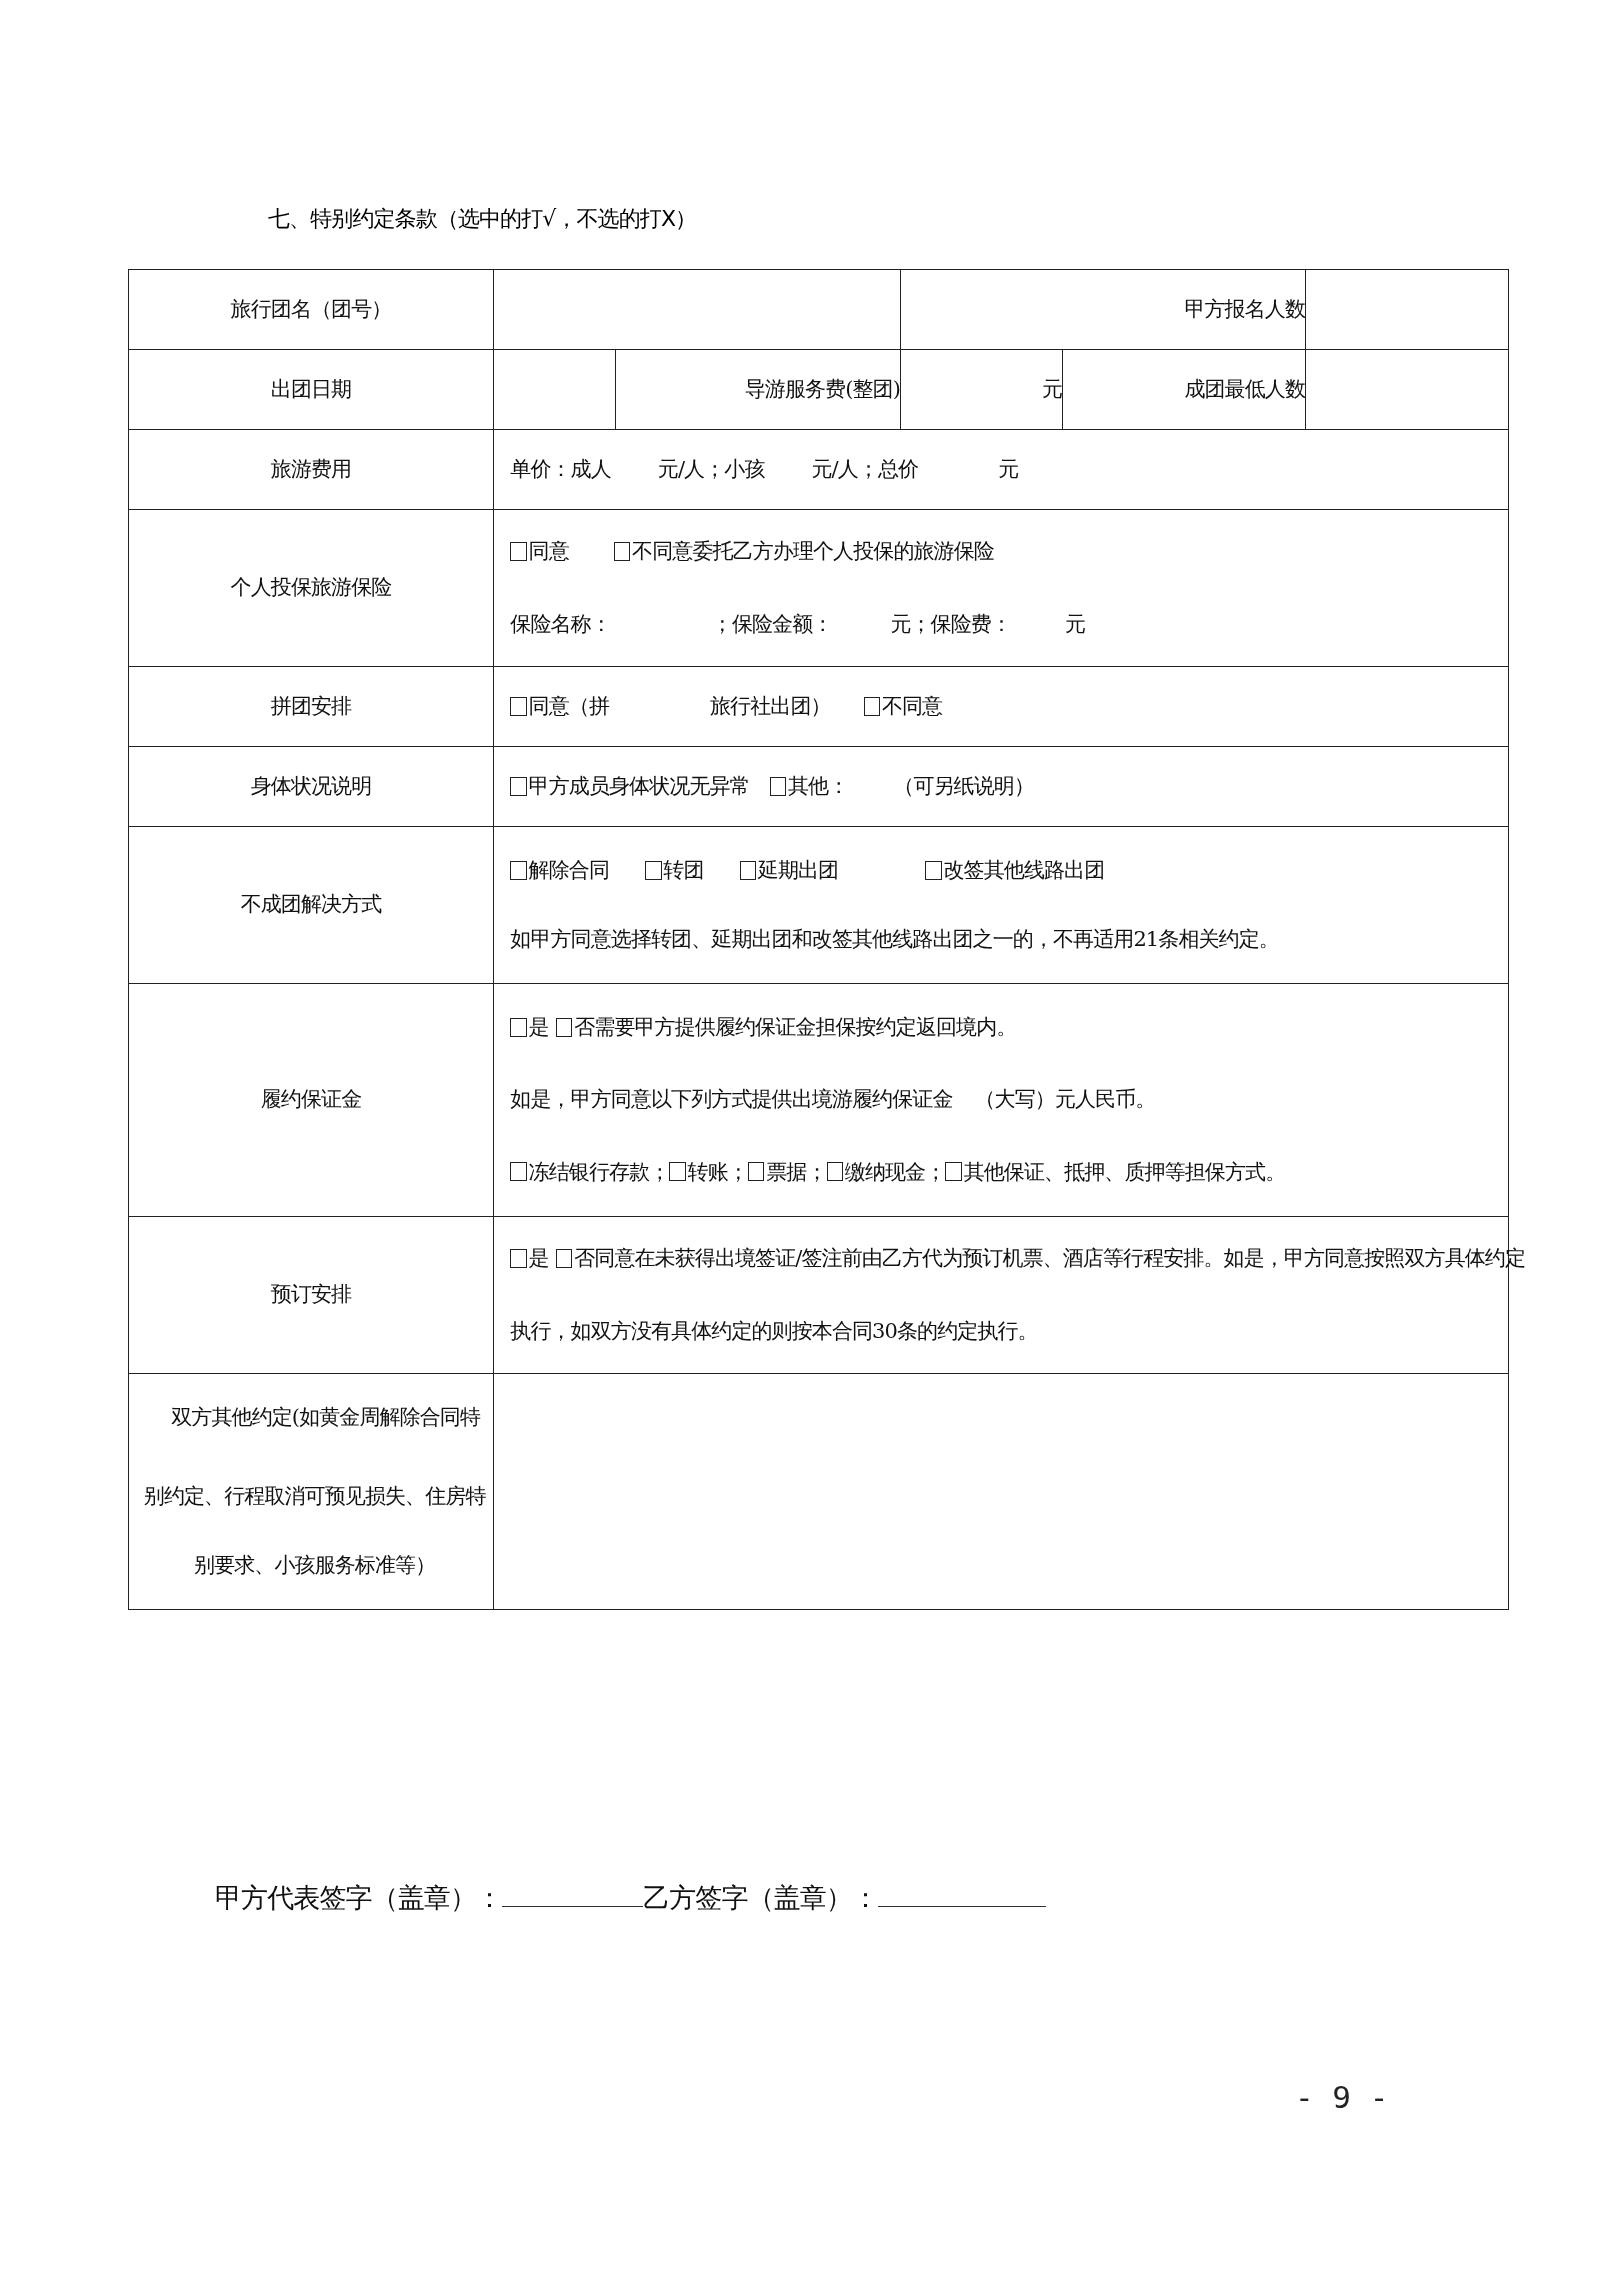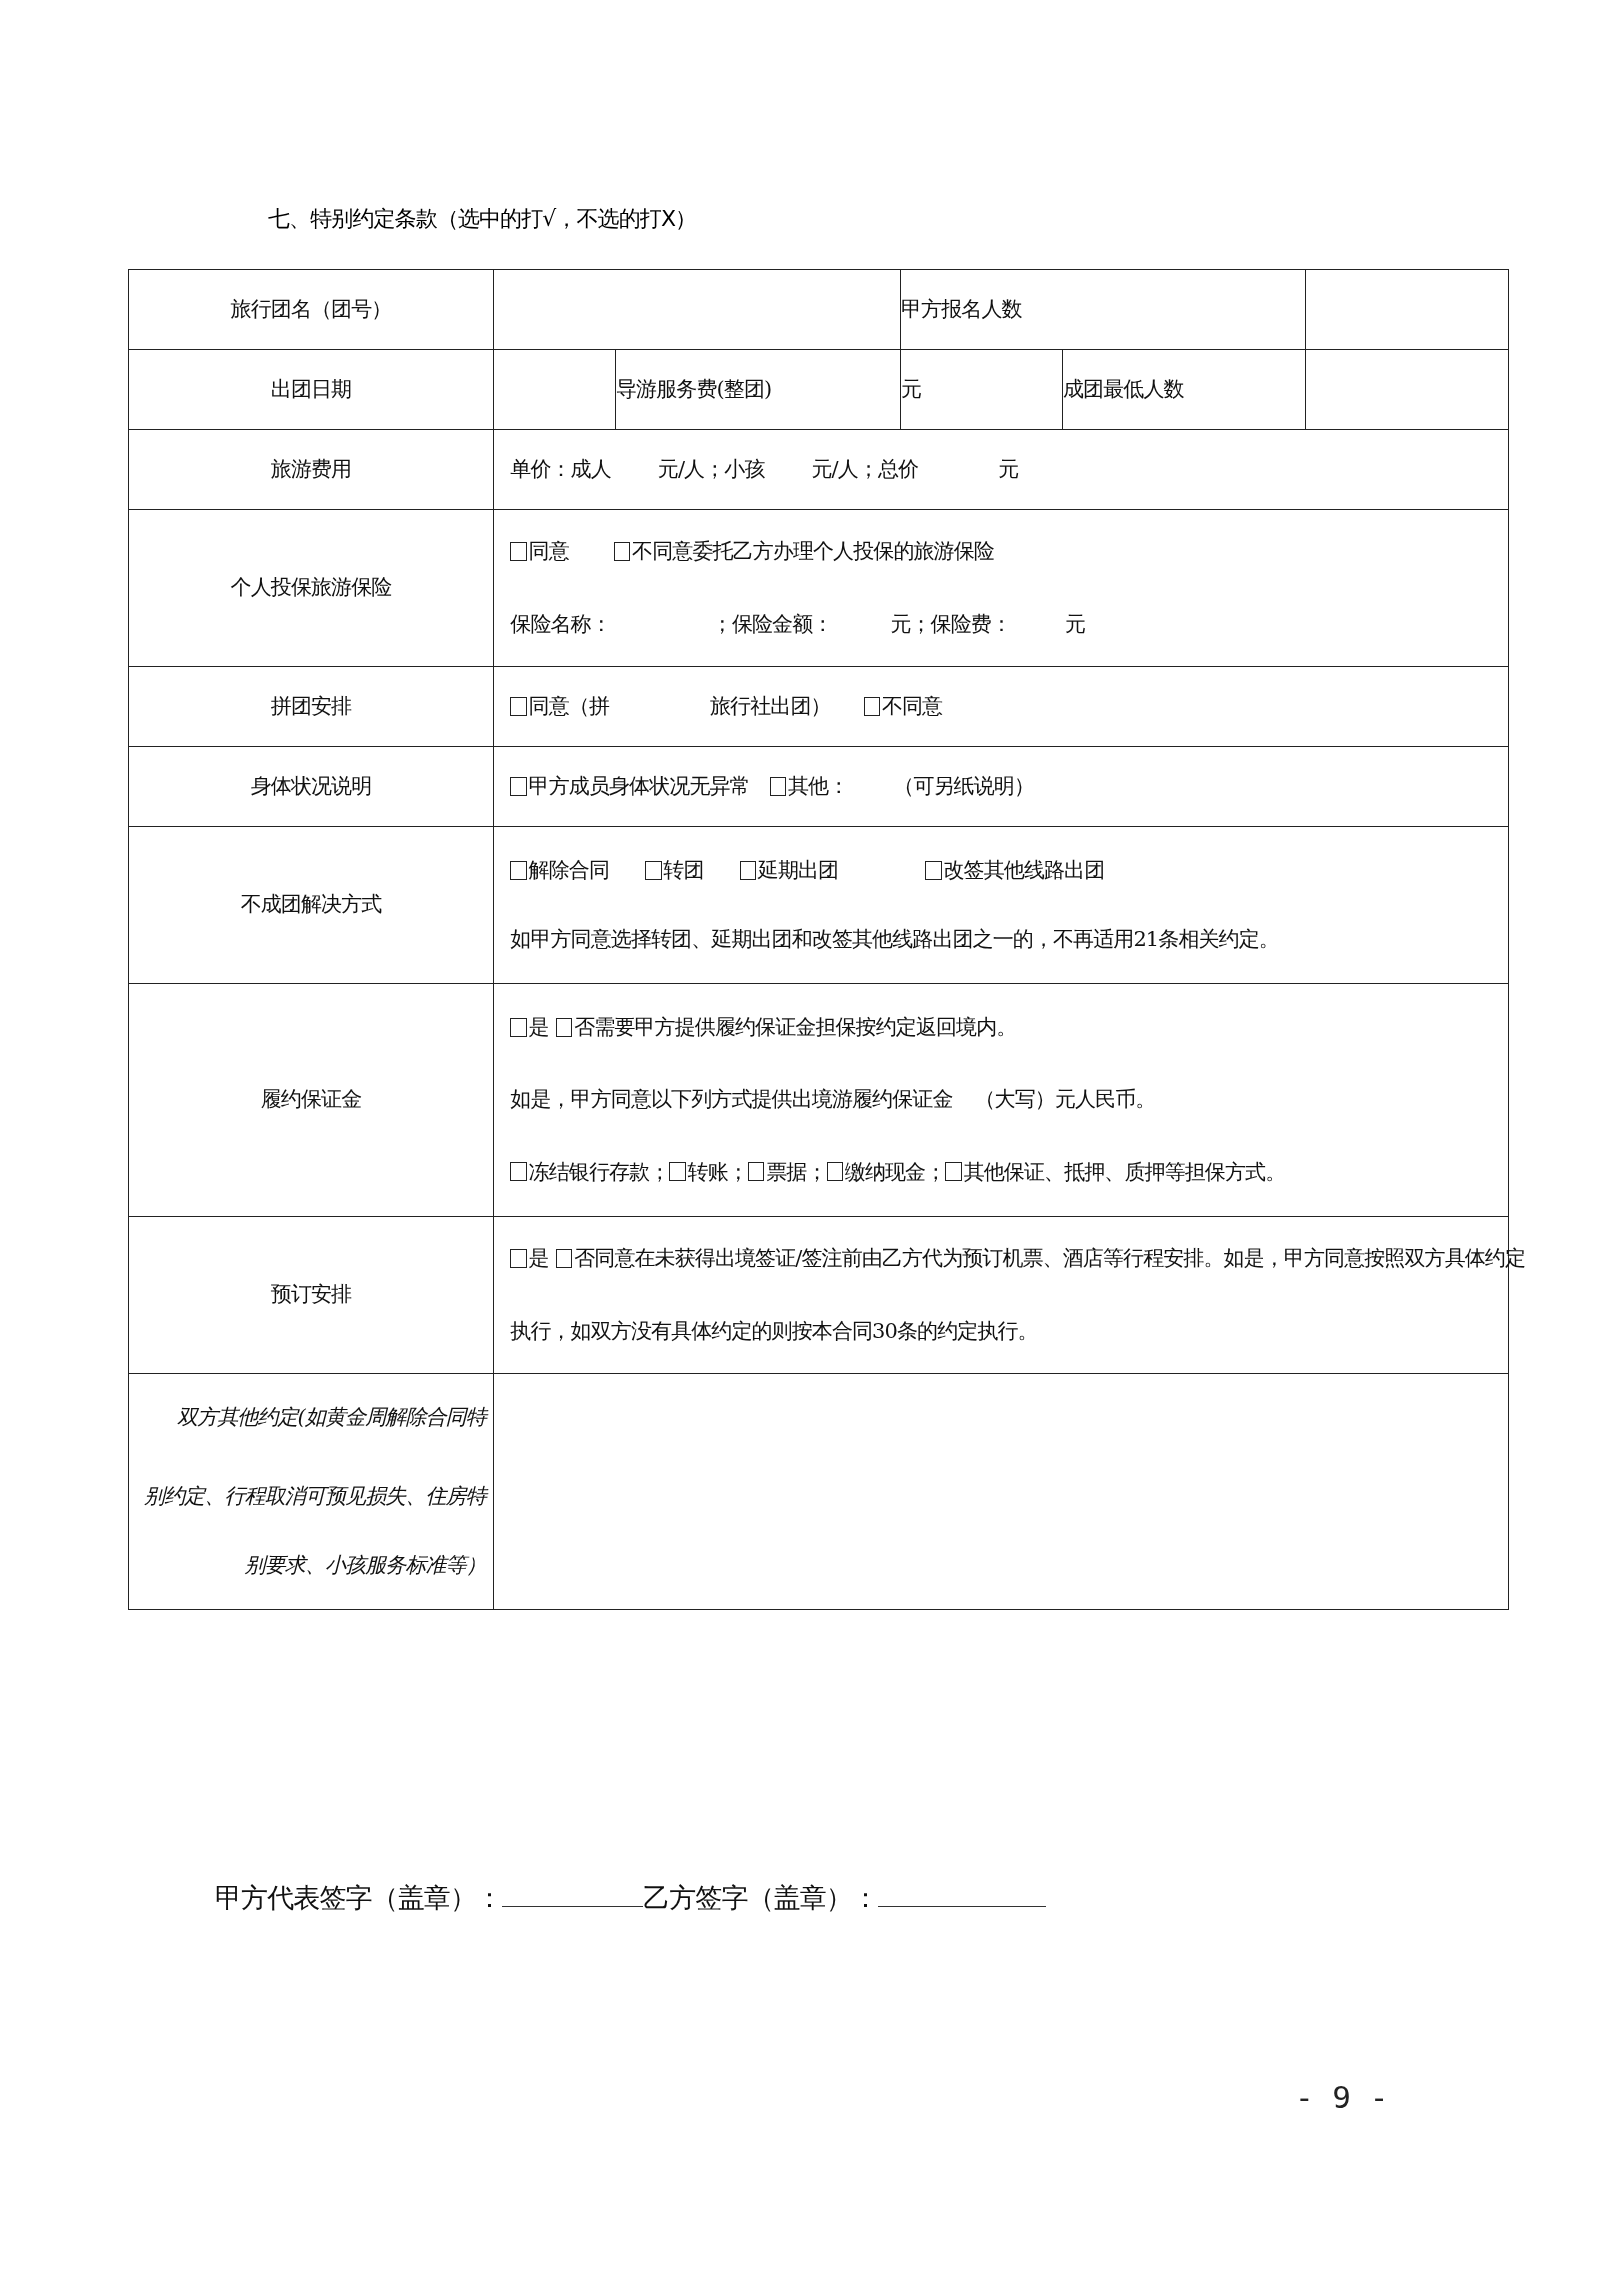--- a/index.html
+++ b/index.html
@@ -19,23 +19,23 @@
     width: 1380px; border-collapse: collapse; table-layout: fixed;
   }
   table.form td {
     border: 1.8px solid #222;
     font-size: 21px; line-height: 1.2;
     padding: 0; vertical-align: middle;
     letter-spacing: -0.9px;
   }
   td.label { text-align: center; }
   td.label-left { text-align: left; padding-left: 38px !important; }
-  td.label-multi { text-align: right; padding: 0 7.2px 0 14.5px !important; font-style: italic; }
+  td.label-multi { text-align: center; padding: 0 7.2px 0 14.5px !important; }
   td.content { padding-left: 16.3px !important; }
-  td.center { text-align: left; }
+  td.center { text-align: right; }
   .line { display: block; white-space: nowrap; }
   .box {
     display: inline-block; width: 14.5px; height: 17px;
     border: 1.4px solid #222; vertical-align: -2.7px; margin-right: 1.8px;
     background: #fff;
   }
   .gap { display: inline-block; }
   .sign {
     position: absolute; left: 215px; top: 1880px;
     font-size: 27px; white-space: nowrap; letter-spacing: -0.9px;

